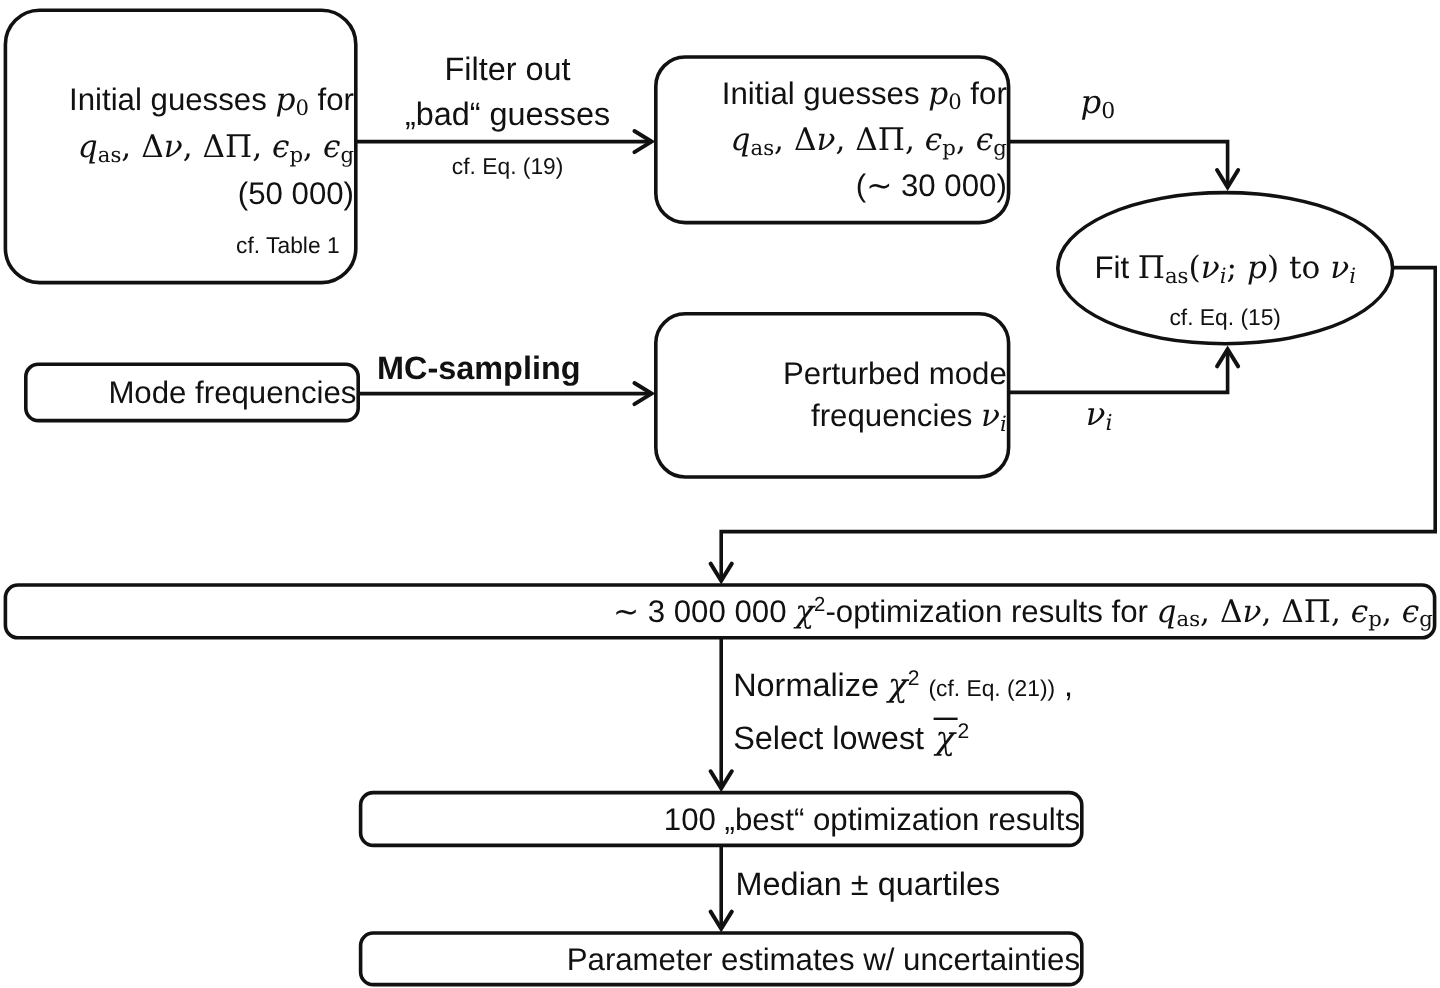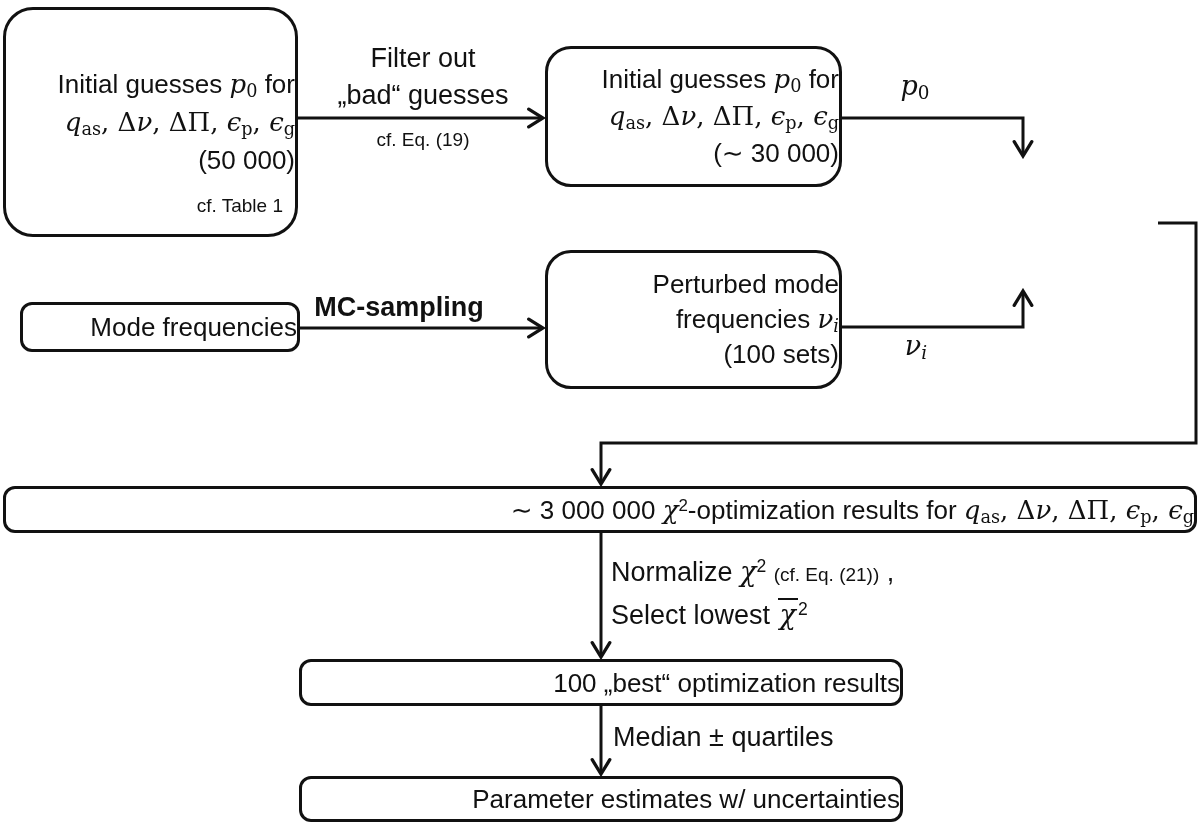--- a/index.html
+++ b/index.html
@@ -23,21 +23,21 @@
   .ov{display:inline-block;border-top:2.6px solid #111111;line-height:1.05;padding:1px 2px 0 2px;}
   .note-inline{font-size:19px;}
   
   #b-init50{left:3px;top:7px;width:295px;height:230px;border-radius:30px;line-height:38px;}
   #b-init50 .corner-note{position:absolute;right:12px;bottom:17px;}
   #b-init30{left:545px;top:46px;width:297px;height:141px;border-radius:26px;line-height:37px;}
   #b-fit{left:880px;top:159px;width:282px;height:129px;border-radius:50%;display:block;}
   #b-fit .fit-label{position:absolute;left:0;top:45px;width:100%;text-align:center;font-size:26px;line-height:32px;}
   #b-fit .fit-note{position:absolute;left:0;top:93px;width:100%;text-align:center;}
   #b-mode{left:20px;top:302px;width:280px;height:50px;border-radius:12px;}
-  #b-pert{left:545px;top:250px;width:297px;height:139px;border-radius:26px;line-height:35px;}
+  #b-pert{left:545px;top:260px;width:297px;height:139px;border-radius:26px;line-height:35px;}
   #b-wide{left:3px;top:486px;width:1194px;height:47px;border-radius:12px;}
   #b-best{left:299px;top:659px;width:604px;height:47px;border-radius:12px;}
   #b-final{left:299px;top:776px;width:604px;height:46px;border-radius:12px;padding-left:44px;}
   #l-filter{left:293px;top:40px;width:260px;line-height:37px;}
   #l-filter-note{left:293px;top:129px;width:260px;}
   #l-p0{left:884px;top:70px;width:62px;}
   #l-mc{left:299px;top:292px;width:200px;font-weight:bold;}
   #l-nui{left:885px;top:330px;width:62px;}
   #l-norm{left:611px;top:551px;width:340px;text-align:left;line-height:41px;}
   #l-median{left:613px;top:722px;width:280px;text-align:left;line-height:31px;}
@@ -76,31 +76,34 @@
   <div class="lbl small" id="l-filter-note">cf. Eq. (19)</div>
 
   <div class="box" id="b-init30">
     <div>Initial guesses <span class="mi">p</span><sub class="mr">0</sub> for</div>
     <div><span class="mi">q</span><sub class="mr">as</sub><span class="mr">, Δ</span><span class="mi">ν</span><span class="mr">, ΔΠ, </span><span class="mi">ϵ</span><sub class="mr">p</sub><span class="mr">, </span><span class="mi">ϵ</span><sub class="mr">g</sub></div>
     <div>(∼ 30 000)</div>
   </div>
 
   <div class="lbl" id="l-p0"><span class="mi">p</span><sub class="mr">0</sub></div>
 
+  <div class="box" id="b-fit">
+    <div class="fit-label">Fit <span class="mr">Π</span><sub class="mr">as</sub><span class="mr">(</span><span class="mi">ν</span><sub class="mi">i</sub><span class="mr">; </span><span class="mi">p</span><span class="mr">) to </span><span class="mi">ν</span><sub class="mi">i</sub></div>
+    <div class="fit-note small">cf. Eq. (15)</div>
+  </div>
 
   <div class="box" id="b-mode">
     <div>Mode frequencies</div>
   </div>
 
   <div class="lbl" id="l-mc">MC-sampling</div>
 
   <div class="box" id="b-pert">
     <div>Perturbed mode</div>
     <div>frequencies <span class="mi">ν</span><sub class="mi">i</sub></div>
-    <div>(100 sets)</div>
   </div>
 
   <div class="lbl" id="l-nui"><span class="mi">ν</span><sub class="mi">i</sub></div>
 
   <div class="box" id="b-wide">
     <div>∼ 3 000 000 <span class="mi">χ</span><sup>2</sup>-optimization results for <span class="mi">q</span><sub class="mr">as</sub><span class="mr">, Δ</span><span class="mi">ν</span><span class="mr">, ΔΠ, </span><span class="mi">ϵ</span><sub class="mr">p</sub><span class="mr">, </span><span class="mi">ϵ</span><sub class="mr">g</sub></div>
   </div>
 
   <div class="lbl" id="l-norm">
     <div>Normalize <span class="mi">χ</span><sup>2</sup> <span class="note-inline">(cf. Eq. (21))</span> ,</div>

